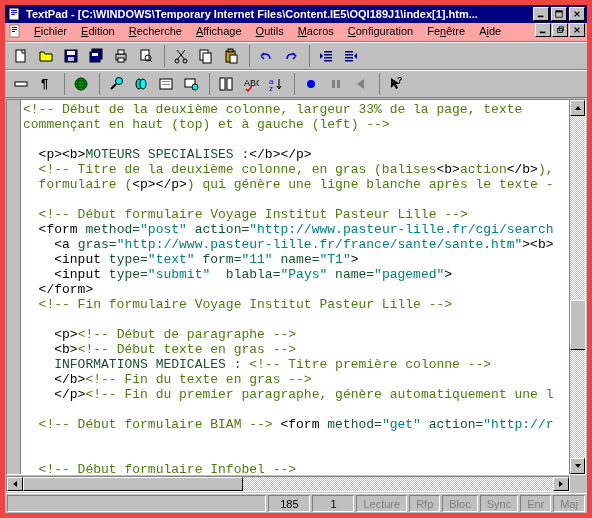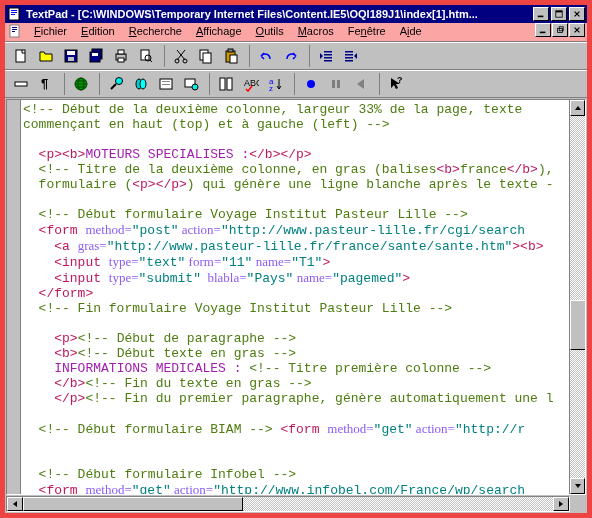--- a/index.html
+++ b/index.html
@@ -17,24 +17,24 @@
 .doc-icon { width: 16px; height: 16px; margin-right: 4px; display: inline-flex; align-items: center; }
 .menu-right { margin-left: auto; display: flex; }
 .menu-right .title-btn { margin-left: 1px; }
 .toolbar { background: #c0c0c0; display: flex; align-items: center; padding: 2px 4px; border-top: 1px solid #fff; border-bottom: 1px solid #808080; gap: 1px; flex-wrap: wrap; }
 .tool-btn { width: 24px; height: 22px; border: 1px solid #c0c0c0; display: flex; align-items: center; justify-content: center; background: #c0c0c0; }
 .tool-sep { width: 6px; height: 22px; border-right: 1px solid #808080; margin-right: 3px; }
 .editor-area { flex: 1; display: flex; background: #fff; border: 1px solid; border-color: #808080 #fff #fff #808080; margin: 1px; overflow: hidden; position: relative; }
 .gutter { width: 14px; background: #c0c0c0; border-right: 1px solid #808080; }
 .code { flex: 1; font-family: "Courier New", monospace; font-size: 13px; line-height: 15px; padding: 2px 2px; white-space: pre; overflow: hidden; color: #000; }
 .c-comment { color: #4d7c0f; }
-.c-tag { color: #be185d; }
-.c-attr { color: #8b5cf6; font-family: Liberation Serif, serif; }
+.c-tag { color: #000000; }
+.c-attr { color: #14532d; }
 .c-string { color: #008080; }
-.c-text { color: #a21caf; text-align: center; }
+.c-text { color: #14532d; text-align: center; }
 .vscroll { width: 16px; background: #c0c0c0; border-left: 1px solid #808080; position: relative; }
 .vscroll .sbtn { height: 16px; background: #c0c0c0; border: 1px solid; border-color: #fff #000 #000 #fff; display: flex; align-items: center; justify-content: center; }
 .vscroll .thumb { position: absolute; top: 16px; left: 0; width: 16px; height: 60px; background: #c0c0c0; border: 1px solid; border-color: #fff #000 #000 #fff; }
 .vscroll .track { position: absolute; top: 16px; bottom: 16px; left: 0; right: 0; background: repeating-conic-gradient(#c0c0c0 0 25%, #fff 0 50%) 0 0/2px 2px; }
 .vscroll .sbtn.bottom { position: absolute; bottom: 0; left: 0; right: 0; }
 .hscroll-row { display: flex; height: 16px; margin: 0 1px 1px 1px; }
 .hscroll { flex: 1; background: repeating-conic-gradient(#c0c0c0 0 25%, #fff 0 50%) 0 0/2px 2px; display: flex; border: 1px solid; border-color: #808080 #fff #fff #808080; position: relative; }
 .hscroll .sbtn { width: 16px; height: 14px; background: #c0c0c0; border: 1px solid; border-color: #fff #000 #000 #fff; display: flex; align-items: center; justify-content: center; }
 .hscroll .thumb { width: 220px; height: 14px; background: #c0c0c0; border: 1px solid; border-color: #fff #000 #000 #fff; }
 .hscroll .sbtn.right { margin-left: auto; }
@@ -87,20 +87,21 @@
           <rect x="5" y="6" width="5" height="1" fill="#008"></rect>
           <rect x="5" y="8" width="3" height="1" fill="#008"></rect>
         </svg>
     </span>
     <span class="menu-item"><u>F</u><span></span>ichier</span>
     <span class="menu-item"><u>E</u>dition</span>
     <span class="menu-item"><u>R</u>echerche</span>
     <span class="menu-item"><u>A</u>ffichage</span>
     <span class="menu-item"><u>O</u>utils</span>
     <span class="menu-item"><u>M</u>acros</span>
+    <span class="menu-item"><u>C</u>onfiguration</span>
     <span class="menu-item">Fe<u>n</u>être</span>
     <span class="menu-item">A<u>i</u>de</span>
     <div class="menu-right">
       <div class="title-btn">
           <svg viewBox="0 0 10 10">
             <rect x="1" y="7" width="7" height="2" fill="#000"></rect>
           </svg>
         </div>
       <div class="title-btn">
           <svg viewBox="0 0 10 10">
@@ -299,21 +300,21 @@
         </svg>
       </div>
   </div>
 
   <div class="editor-area">
     <div class="gutter"></div>
     <div class="code"><span class="c-comment">&lt;!-- Début de la deuxième colonne, largeur 33% de la page, texte</span>
 <span class="c-comment">commençant en haut (top) et à gauche (left) --&gt;</span>
 
   <span class="c-tag">&lt;p&gt;&lt;b&gt;</span><span class="c-text">MOTEURS SPECIALISES :</span><span class="c-tag">&lt;/b&gt;&lt;/p&gt;</span>
-  <span class="c-comment">&lt;!-- Titre de la deuxième colonne, en gras (balises</span><span class="c-tag">&lt;b&gt;</span><span class="c-comment">france</span><span class="c-tag">&lt;/b&gt;</span><span class="c-comment">),</span>
+  <span class="c-comment">&lt;!-- Titre de la deuxième colonne, en gras (balises</span><span class="c-tag">&lt;b&gt;</span><span class="c-comment">action</span><span class="c-tag">&lt;/b&gt;</span><span class="c-comment">),</span>
   <span class="c-comment">formulaire (</span><span class="c-tag">&lt;p&gt;&lt;/p&gt;</span><span class="c-comment">) qui génère une ligne blanche après le texte -</span>
 
   <span class="c-comment">&lt;!-- Début formulaire Voyage Institut Pasteur Lille --&gt;</span>
   <span class="c-tag">&lt;form </span><span class="c-attr">method=</span><span class="c-string">"post"</span><span class="c-attr"> action=</span><span class="c-string">"http://www.pasteur-lille.fr/cgi/search</span>
     <span class="c-tag">&lt;a </span><span class="c-attr">gras=</span><span class="c-string">"http://www.pasteur-lille.fr/france/sante/sante.htm"</span><span class="c-tag">&gt;&lt;b&gt;</span>
     <span class="c-tag">&lt;input </span><span class="c-attr">type=</span><span class="c-string">"text"</span><span class="c-attr"> form=</span><span class="c-string">"11"</span><span class="c-attr"> name=</span><span class="c-string">"T1"</span><span class="c-tag">&gt;</span>
     <span class="c-tag">&lt;input </span><span class="c-attr">type=</span><span class="c-string">"submit"</span><span class="c-attr">  blabla=</span><span class="c-string">"Pays"</span><span class="c-attr"> name=</span><span class="c-string">"pagemed"</span><span class="c-tag">&gt;</span>
   <span class="c-tag">&lt;/form&gt;</span>
   <span class="c-comment">&lt;!-- Fin formulaire Voyage Institut Pasteur Lille --&gt;</span>
 
@@ -356,14 +357,25 @@
       <div class="thumb"></div>
       <div class="sbtn right">
           <svg width="8" height="8" viewBox="0 0 8 8">
             <path d="M6 4L2 1v6z" fill="#000"></path>
           </svg>
         </div>
     </div>
     <div class="corner"></div>
   </div>
 
+  <div class="status-bar">
+    <div class="status-cell main"></div>
+    <div class="status-cell num">185</div>
+    <div class="status-cell num">1</div>
+    <div class="status-cell">Lecture</div>
+    <div class="status-cell">Rfp</div>
+    <div class="status-cell">Bloc</div>
+    <div class="status-cell">Sync</div>
+    <div class="status-cell">Enr</div>
+    <div class="status-cell">Maj</div>
+  </div>
 
 </div>
 
 </body></html>

